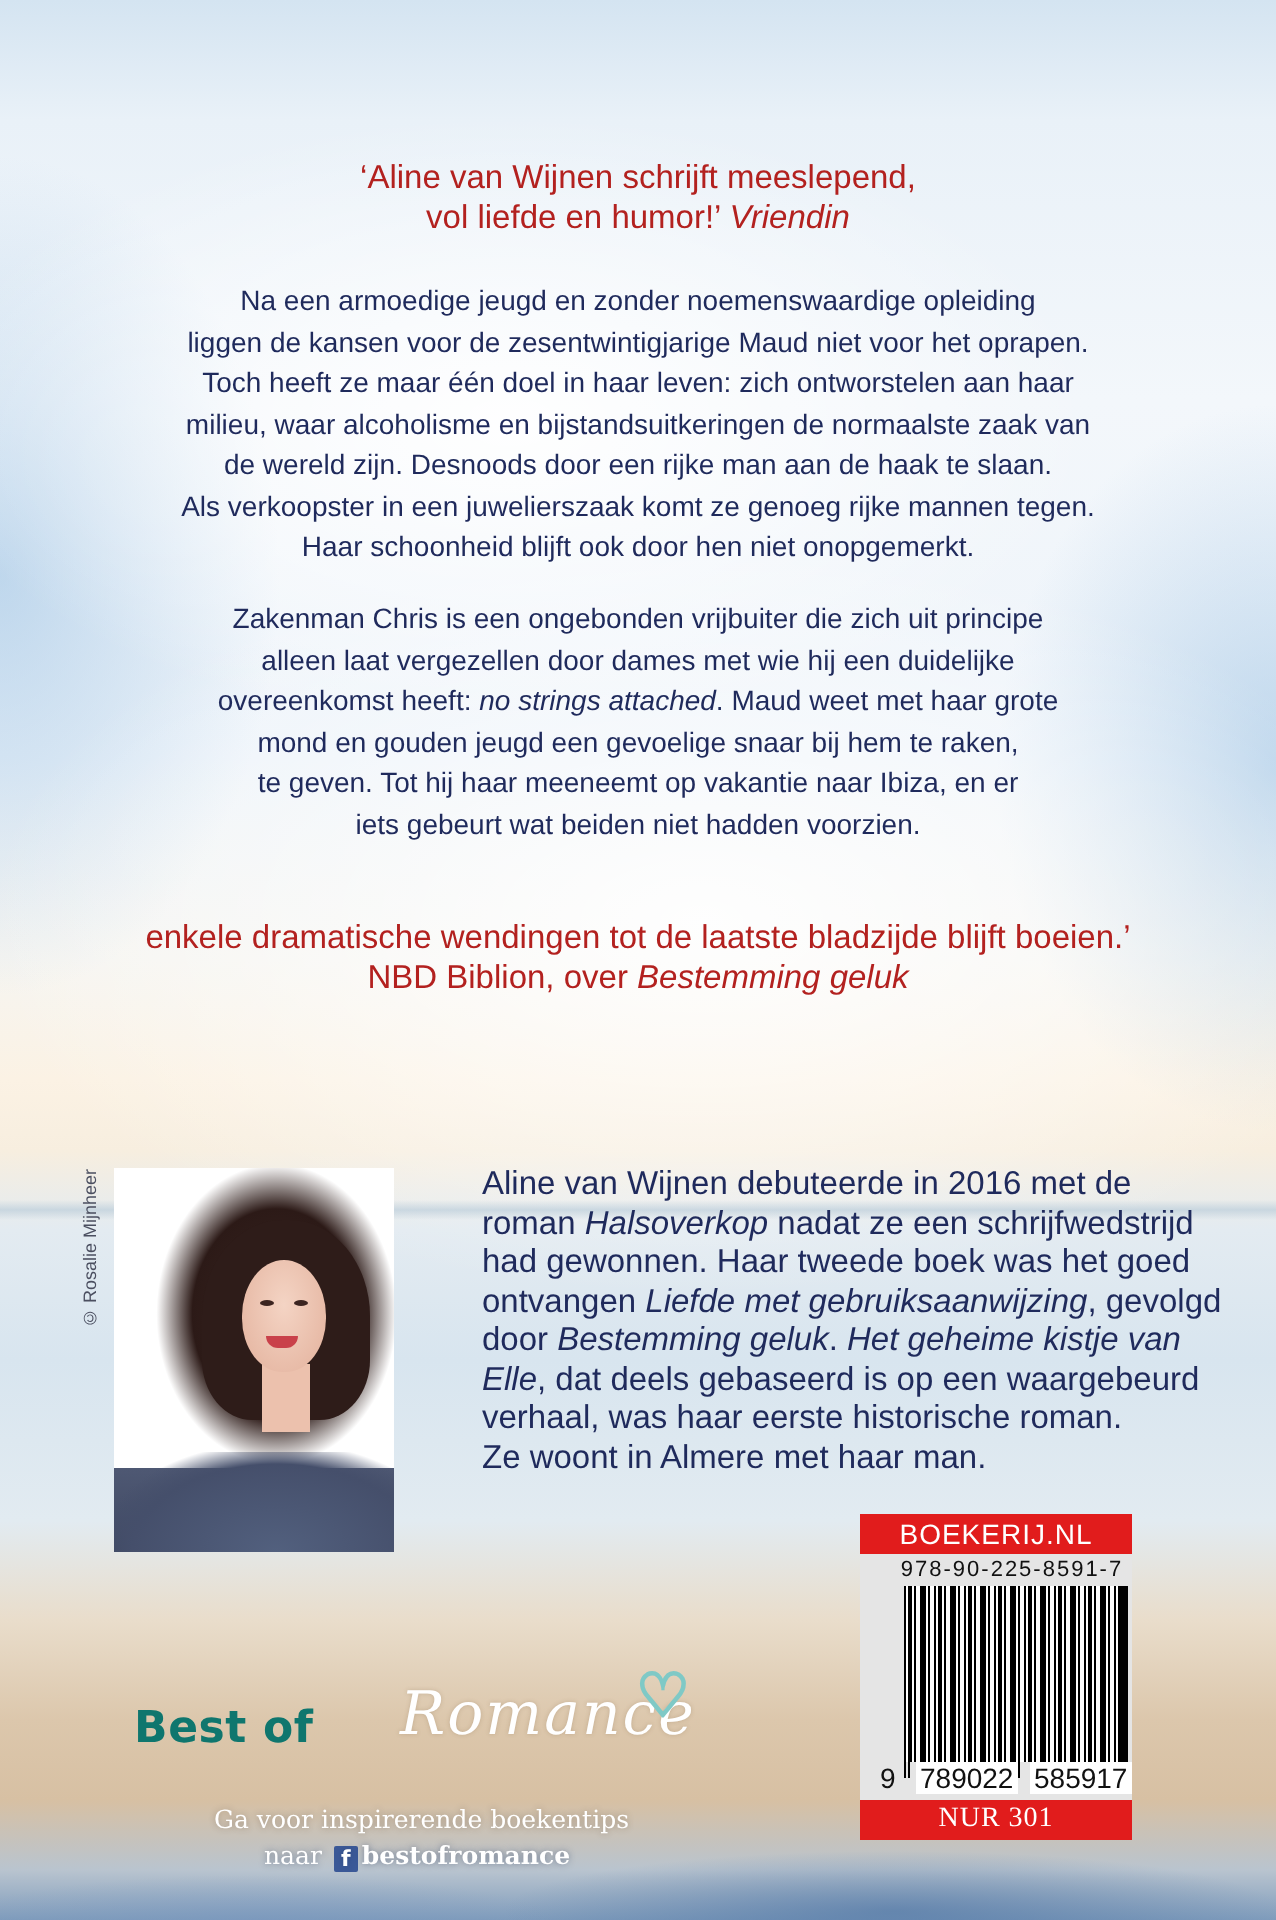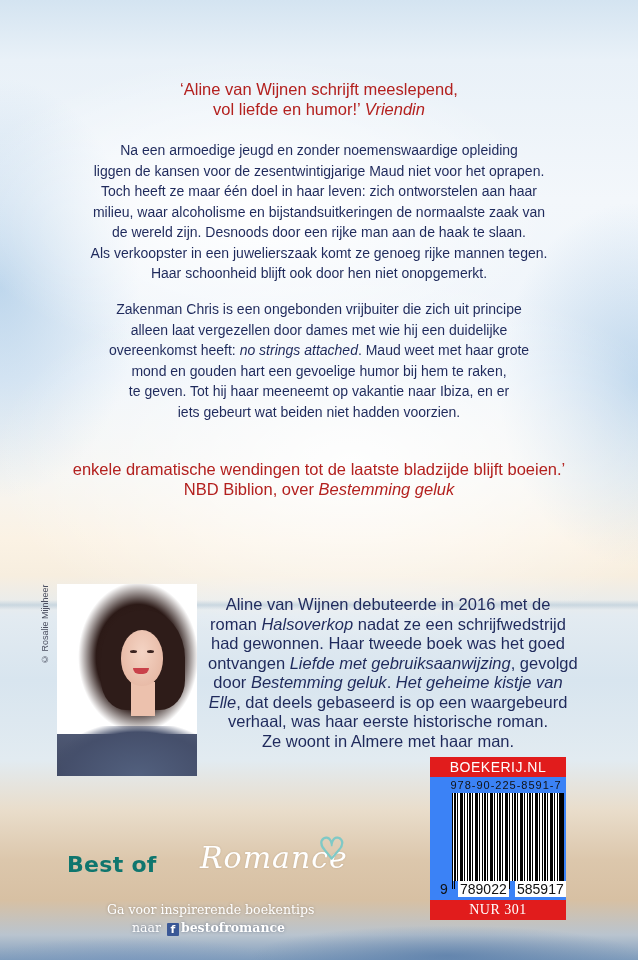--- a/index.html
+++ b/index.html
@@ -77,27 +77,27 @@
   .photo .eye.l { left: 73px; } .photo .eye.r { left: 90px; }
 
   .credit {
     position: absolute; left: 40px; top: 584px; width: 14px; height: 110px;
     color: #4b4f60; font-size: 9px;
     writing-mode: vertical-rl; transform: rotate(180deg);
     text-align: right; white-space: nowrap;
   }
 
   .bio {
-    position: absolute; left: 208px; top: 583px; width: 360px;
-    text-align: center; color: #1f2a5c; font-size: 16.5px; line-height: 19.5px; margin-top: 12px;
+    position: absolute; left: 241px; top: 583px; width: 360px;
+    text-align: left; color: #1f2a5c; font-size: 16.5px; line-height: 19.5px;
   }
 
   .barcode-box {
     position: absolute; left: 430px; top: 757px; width: 136px; height: 163px;
-    background: #3b82f6;
+    background: #e5e5e5;
   }
   .red-band {
     position: absolute; left: 0; right: 0; height: 20px;
     background: #e11c1c; color: #ffffff; font-size: 14px; line-height: 20px;
     text-align: center; letter-spacing: 0.5px;
   }
   .red-band.top { top: 0; }
   .red-band.bottom { bottom: 0; font-family: Liberation Serif, serif; }
   .isbn-text {
     position: absolute; top: 22px; left: 16px; right: 0; text-align: center;
@@ -172,21 +172,21 @@
   <span class="line">milieu, waar alcoholisme en bijstandsuitkeringen de normaalste zaak van</span>
   <span class="line">de wereld zijn. Desnoods door een rijke man aan de haak te slaan.</span>
   <span class="line">Als verkoopster in een juwelierszaak komt ze genoeg rijke mannen tegen.</span>
   <span class="line">Haar schoonheid blijft ook door hen niet onopgemerkt.</span>
 </div>
 
 <div class="block body-navy para2">
   <span class="line">Zakenman Chris is een ongebonden vrijbuiter die zich uit principe</span>
   <span class="line">alleen laat vergezellen door dames met wie hij een duidelijke</span>
   <span class="line"><span>overeenkomst heeft: </span><span class="it">no strings attached</span><span>. Maud weet met haar grote</span></span>
-  <span class="line">mond en gouden hart een gevoelige humor bij hem te raken,</span>
+  <span class="line">mond en gouden jeugd een gevoelige snaar bij hem te raken,</span>
   <span class="line">te geven. Tot hij haar meeneemt op vakantie naar Ibiza, en er</span>
   <span class="line">iets gebeurt wat beiden niet hadden voorzien.</span>
 </div>
 
 <div class="block quote-red quote-bottom">
   <span class="line">enkele dramatische wendingen tot de laatste bladzijde blijft boeien.’</span>
   <span class="line"><span>NBD Biblion, over </span><span class="it">Bestemming geluk</span></span>
 </div>
 
 <div class="credit">© Rosalie Mijnheer</div>

